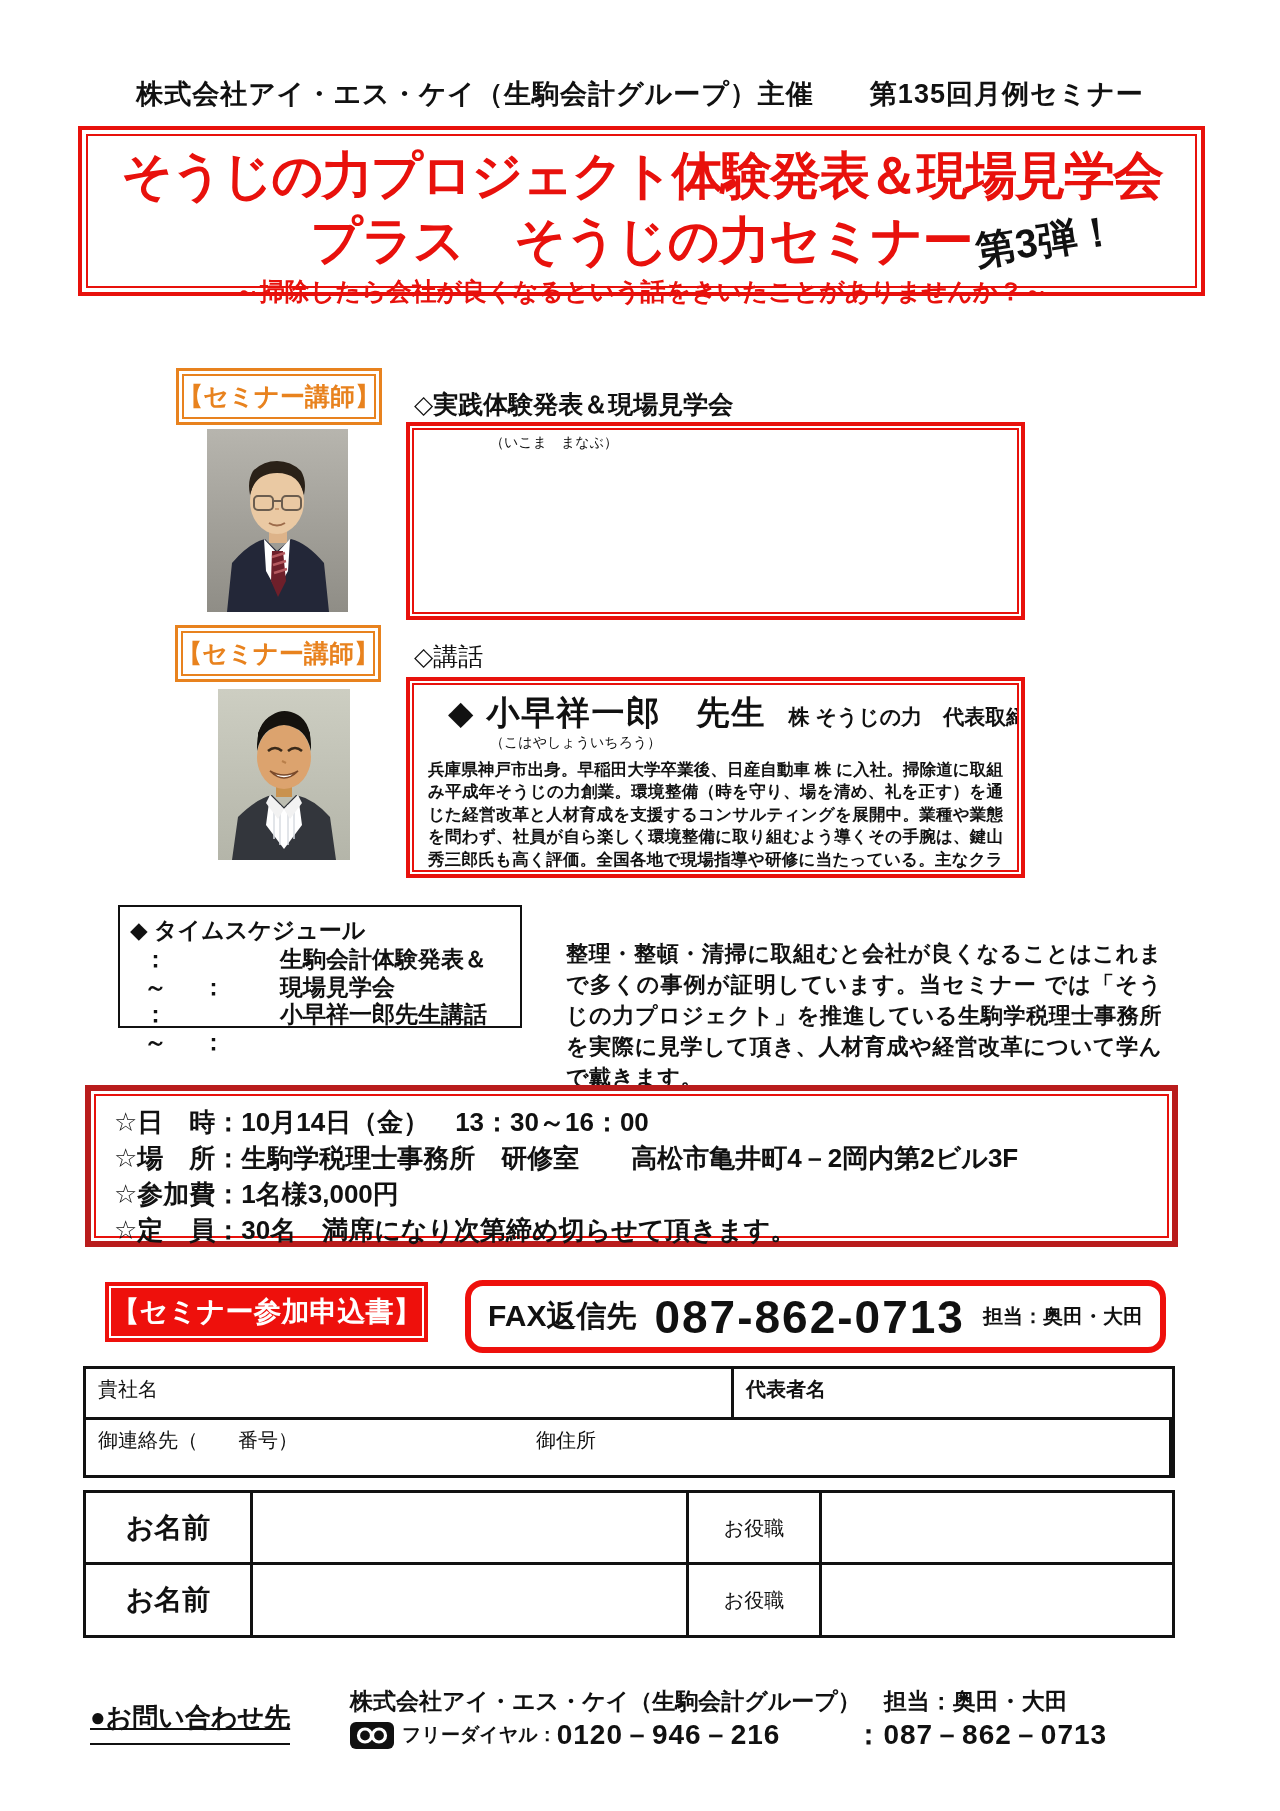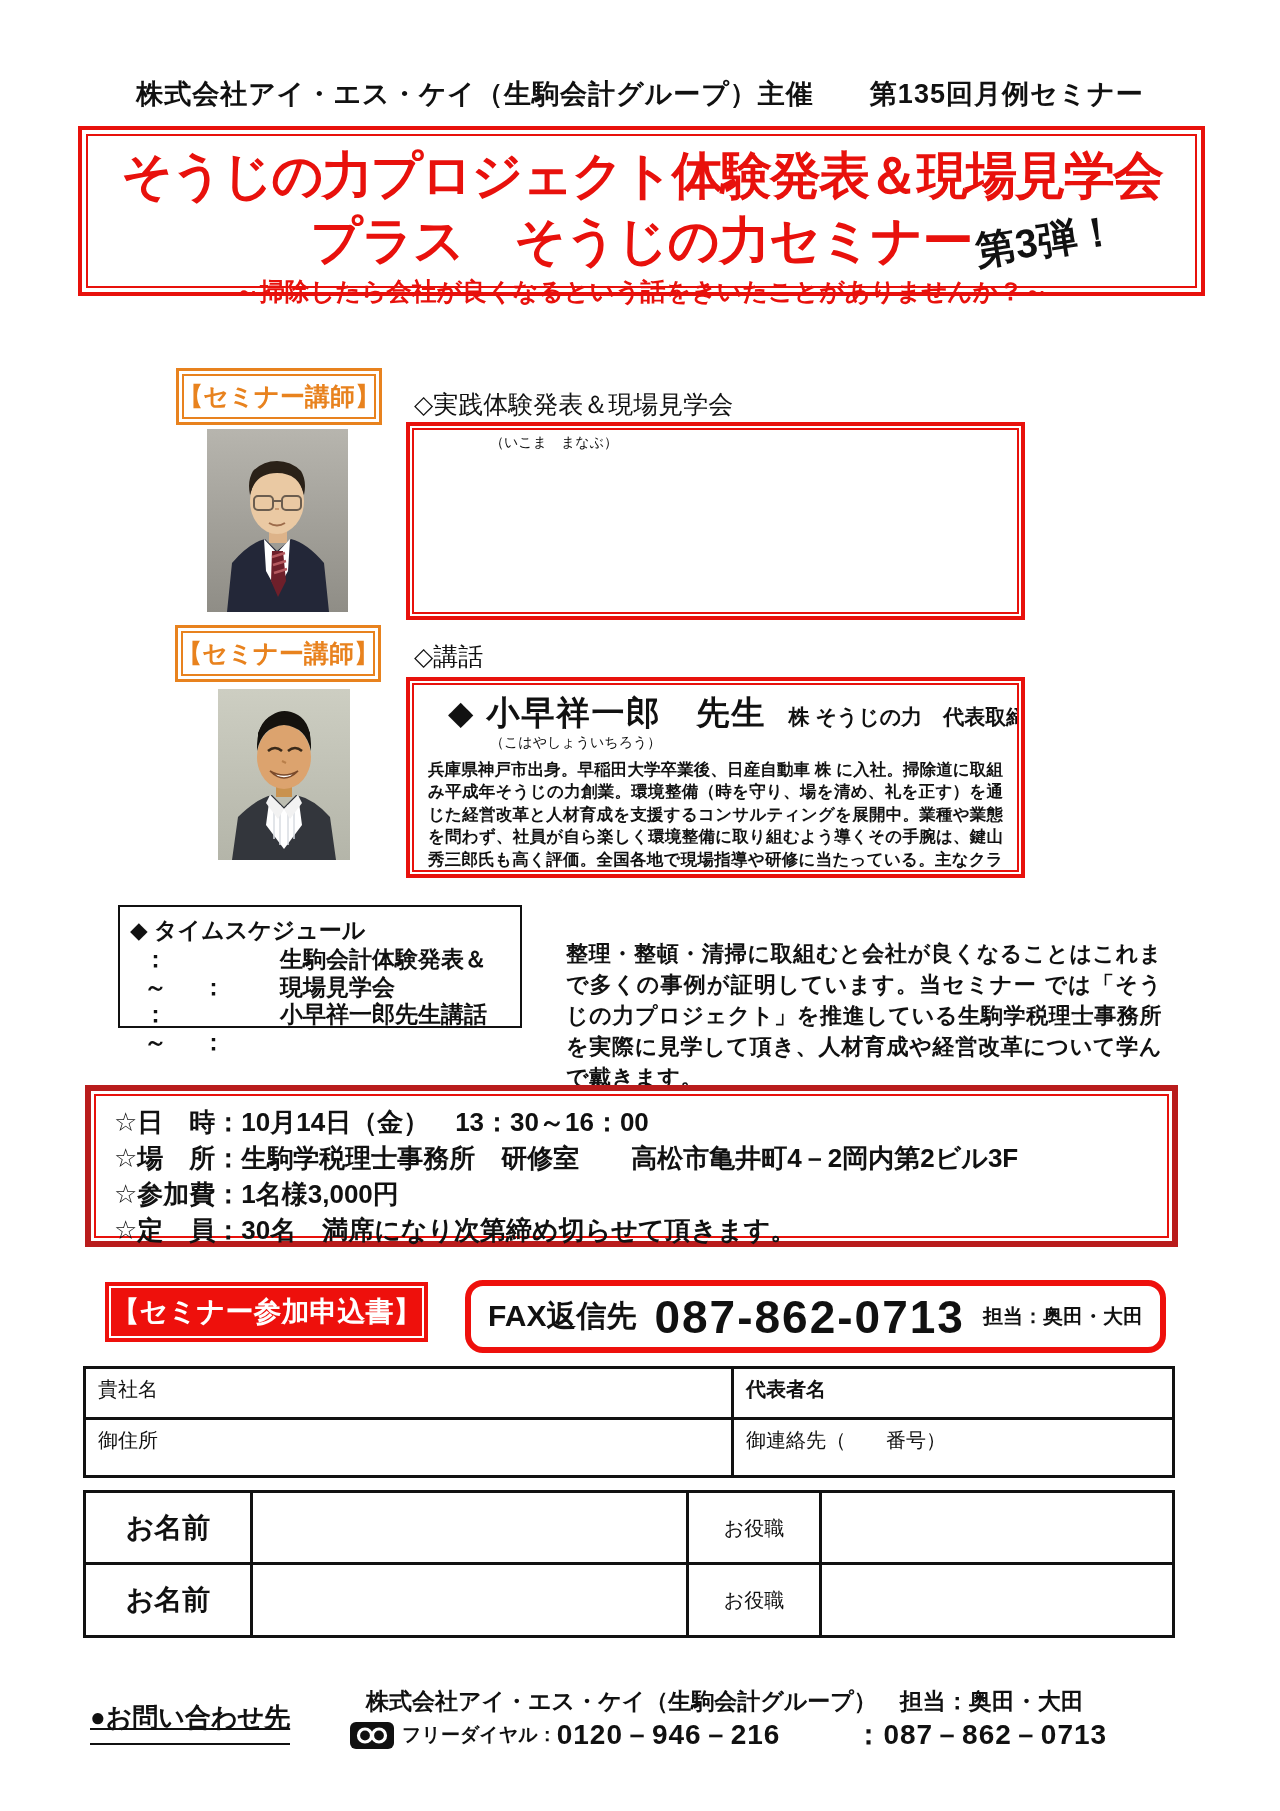--- a/index.html
+++ b/index.html
@@ -31,21 +31,21 @@
   
   .orange-box{border:3px solid #e8821e;padding:3px;box-sizing:border-box;}
   .orange-inner{border:2px solid #e8821e;width:100%;height:100%;box-sizing:border-box;
     display:flex;align-items:center;justify-content:center;
     color:#e8821e;font-weight:bold;font-size:25px;white-space:nowrap;}
   .lbl1{top:368px;left:176px;width:206px;height:57px;}
   .lbl2{top:625px;left:175px;width:206px;height:57px;}
 
   .session{font-family:"DejaVu Serif","Liberation Serif",serif;
     font-size:25px;color:#111;white-space:nowrap;}
-  .session1{top:388px;left:414px;}
+  .session1{top:388px;left:414px;font-weight:bold;}
   .session2{top:640px;left:414px;}
 
   
   .photo{display:block;}
   .photo1{top:429px;left:207px;}
   .photo2{top:689px;left:218px;}
 
   
   .red-box{border:4px solid #e8110c;padding:2px;box-sizing:border-box;}
   .red-box-inner{border:2px solid #e8110c;width:100%;height:100%;box-sizing:border-box;
@@ -100,21 +100,21 @@
   .b-r{border-right:3px solid #111;}
   .b-b{border-bottom:3px solid #111;}
   .cell-label{position:absolute;top:7px;left:12px;font-size:20px;white-space:nowrap;}
   .cell-label-c{position:absolute;top:50%;left:0;width:100%;transform:translateY(-50%);
     text-align:center;font-size:20px;white-space:nowrap;}
   .cell-label-big{font-size:28px;font-weight:bold;}
 
   
   .inq{top:1700px;left:90px;font-size:26px;font-weight:bold;
     border-bottom:2px solid #111;padding-bottom:8px;white-space:nowrap;text-decoration:underline;}
-  .foot1{top:1686px;left:350px;font-size:23px;font-weight:bold;white-space:nowrap;margin-left:16px;}
+  .foot1{top:1686px;left:350px;font-size:23px;font-weight:bold;white-space:nowrap;}
   .foot2{top:1716px;left:350px;display:flex;align-items:center;white-space:nowrap;}
   .freedial-icon{margin-right:8px;flex:none;}
   .fd-label{font-size:19px;font-weight:bold;}
   .fd-number{font-size:28px;font-weight:bold;letter-spacing:1px;}
   .fax2{margin-left:74px;font-size:28px;font-weight:bold;letter-spacing:1px;}
 </style>
 </head>
 <body>
 
 <div class="page">
@@ -242,25 +242,25 @@
   <div class="abs tbl tbl1">
     <div class="trow" style="height:51px;">
       <div class="tcell b-r b-b" style="width:648px;">
         <span class="cell-label">貴社名</span>
       </div>
       <div class="tcell b-b" style="flex:1;font-weight:bold;">
         <span class="cell-label">代表者名</span>
       </div>
     </div>
     <div class="trow" style="height:55px;">
+      <div class="tcell" style="flex:1;">
+        <span class="cell-label">御連絡先（　　番号）</span>
+      </div>
       <div class="tcell b-r" style="width:648px;">
         <span class="cell-label">御住所</span>
-      </div>
-      <div class="tcell" style="flex:1;">
-        <span class="cell-label">御連絡先（　　番号）</span>
       </div>
     </div>
   </div>
 
   <div class="abs tbl tbl2">
     <div class="trow" style="height:72px;">
       <div class="tcell b-r b-b" style="width:167px;">
         <span class="cell-label-c cell-label-big">お名前</span>
       </div>
       <div class="tcell b-r b-b" style="width:436px;"></div>

